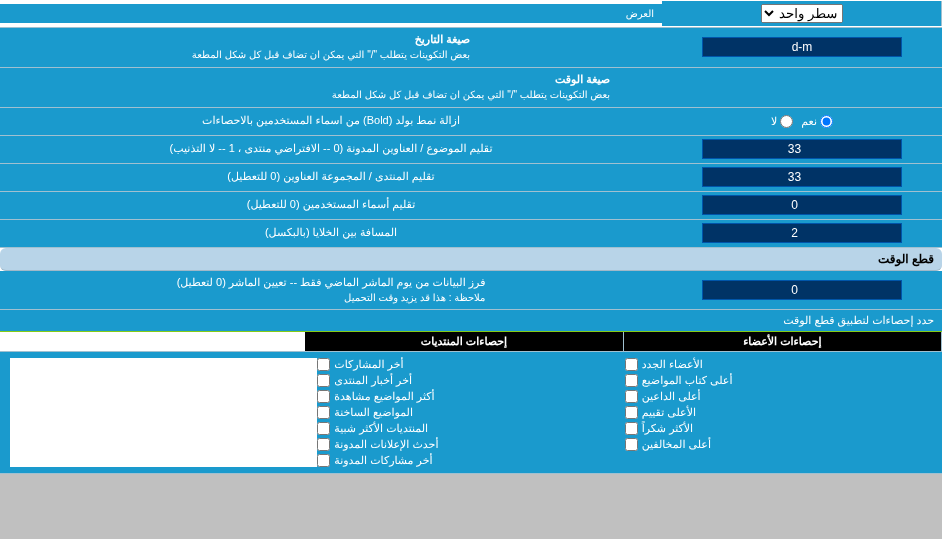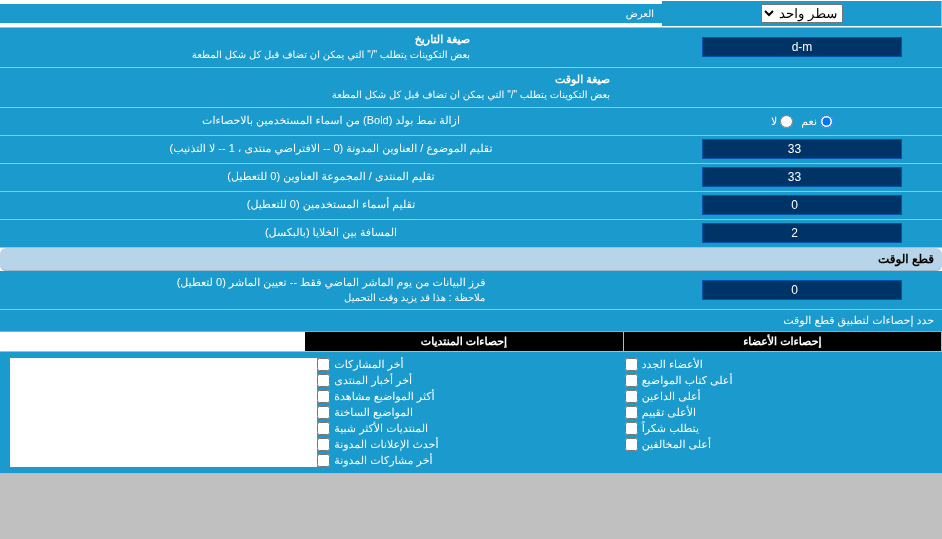--- a/index.html
+++ b/index.html
@@ -299,21 +299,21 @@
       <div class="checkbox-item">
         <input type="checkbox" style="">
         <span>أعلى الداعين</span>
       </div>
       <div class="checkbox-item">
         <input type="checkbox" style="">
         <span>الأعلى تقييم</span>
       </div>
       <div class="checkbox-item">
         <input type="checkbox" style="">
-        <span>يتطلب شكراً</span>
+        <span>الأكثر شكراً</span>
       </div>
       <div class="checkbox-item">
         <input type="checkbox" style="">
         <span>أعلى المخالفين</span>
       </div>
     </div>
   </div>
 
 </div>
 

